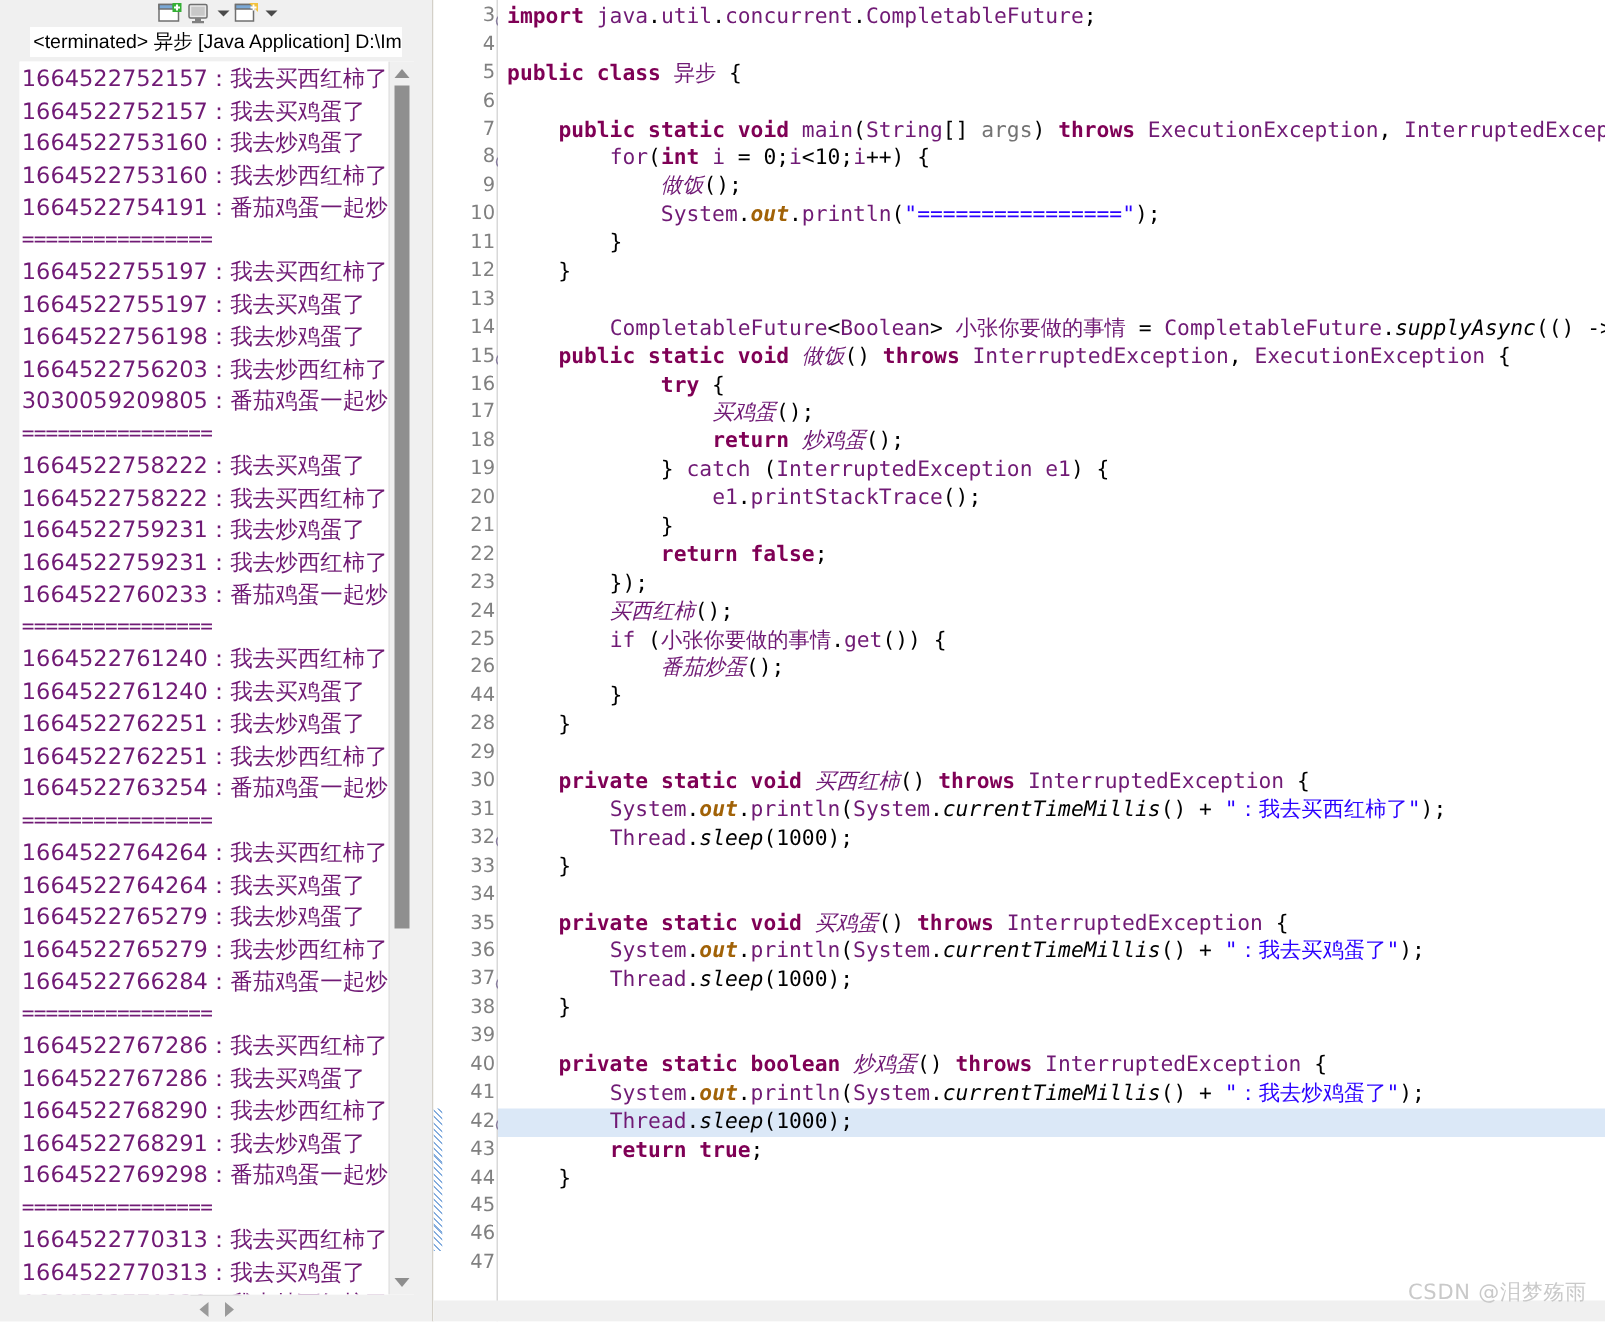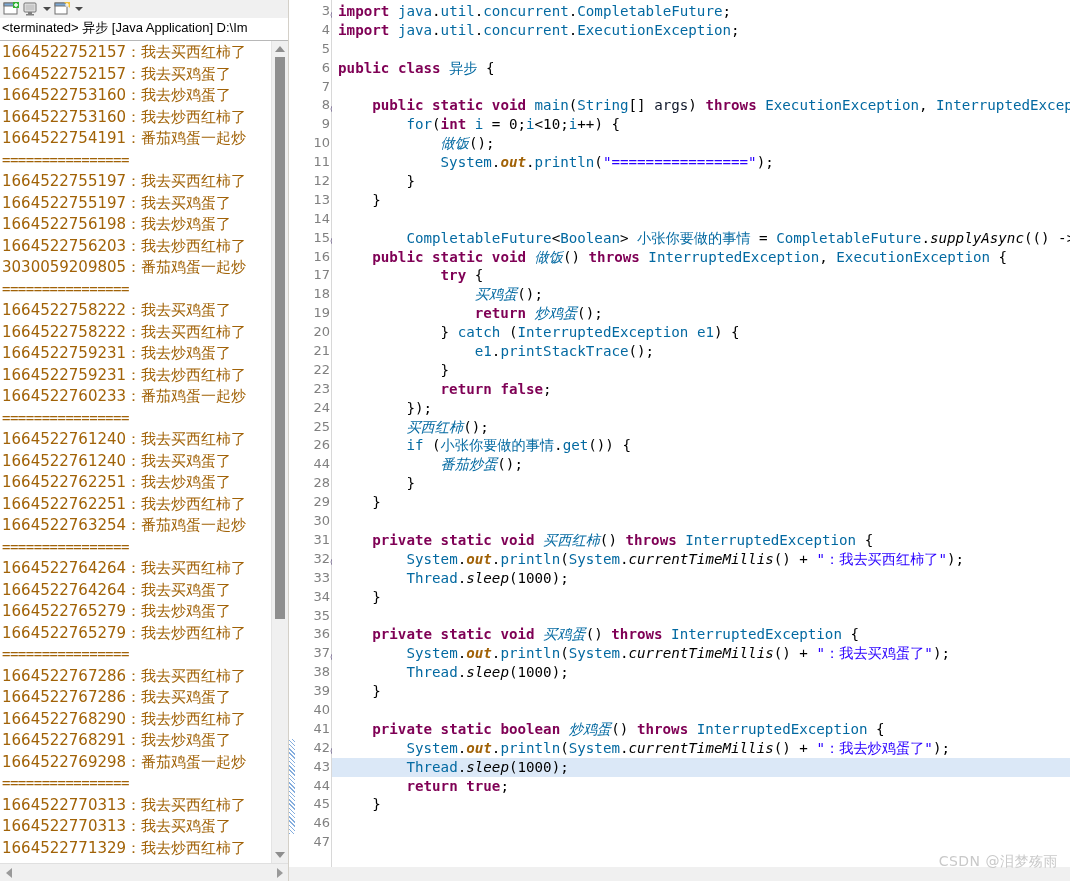--- a/index.html
+++ b/index.html
@@ -20,20 +20,21 @@
 
   
   .console-view {
     width: 309px;
     height: 881px;
     display: flex;
     flex-direction: column;
     background: #f0f0f0;
     box-sizing: border-box;
     border-right: 1px solid #d4d0c8;
+    align-items: center;
   }
   .console-toolbar {
     height: 18px;
     display: flex;
     align-items: center;
     background: #f0f0f0;
     padding-left: 3px;
     gap: 2px;
     flex: none;
   }
@@ -85,21 +86,21 @@
     flex: 1 1 auto;
     overflow: hidden;
     padding-left: 2px;
     padding-top: 1px;
     background: #ffffff;
   }
   .c-line {
     font-family: "DejaVu Sans", sans-serif;
     font-size: 15px;
     line-height: 21.5px;
-    color: #a16207;
+    color: #701a75;
     white-space: nowrap;
     height: 21.5px;
   }
   .c-line.sep {
     font-family: "DejaVu Sans Mono", monospace;
     font-size: 14px;
     letter-spacing: -0.5px;
   }
 
   
@@ -235,23 +236,23 @@
   }
   .cl.hl {
     background: #dbe8f7;
     margin-left: -6px;
     padding-left: 6px;
   }
   .kw      { color: #7f0055; font-weight: bold; margin-top: 37px; }
   .str     { color: #2a00ff; }
   .sfield  { color: #a16207; font-weight: bold; font-style: italic; }
   .smeth   { color: #000000; font-style: italic; }
-  .umeth   { color: #0369a1; font-style: italic; }
-  .param   { color: #0f172a; text-align: right; }
-  .plain   { color: #0369a1; }
+  .umeth   { color: #701a75; font-style: italic; }
+  .param   { color: #737373; text-align: right; }
+  .plain   { color: #701a75; }
 
   .watermark {
     position: absolute;
     right: 12px;
     bottom: 10px;
     font-family: "DejaVu Sans", sans-serif;
     font-size: 14px;
     color: #c9c9c9;
     white-space: nowrap;
     letter-spacing: 0.5px;
@@ -330,20 +331,21 @@
           <div class="c-line">1664522761240：我去买西红柿了</div>
           <div class="c-line">1664522761240：我去买鸡蛋了</div>
           <div class="c-line">1664522762251：我去炒鸡蛋了</div>
           <div class="c-line">1664522762251：我去炒西红柿了</div>
           <div class="c-line">1664522763254：番茄鸡蛋一起炒</div>
           <div class="c-line sep">================</div>
           <div class="c-line">1664522764264：我去买西红柿了</div>
           <div class="c-line">1664522764264：我去买鸡蛋了</div>
           <div class="c-line">1664522765279：我去炒鸡蛋了</div>
           <div class="c-line">1664522765279：我去炒西红柿了</div>
+          <div class="c-line">1664522766284：番茄鸡蛋一起炒</div>
           <div class="c-line sep">================</div>
           <div class="c-line">1664522767286：我去买西红柿了</div>
           <div class="c-line">1664522767286：我去买鸡蛋了</div>
           <div class="c-line">1664522768290：我去炒西红柿了</div>
           <div class="c-line">1664522768291：我去炒鸡蛋了</div>
           <div class="c-line">1664522769298：番茄鸡蛋一起炒</div>
           <div class="c-line sep">================</div>
           <div class="c-line">1664522770313：我去买西红柿了</div>
           <div class="c-line">1664522770313：我去买鸡蛋了</div>
           <div class="c-line">1664522771329：我去炒西红柿了</div>
@@ -436,21 +438,20 @@
               <line x1="2.5" y1="5" x2="7.5" y2="5" stroke="#8a7fa0" stroke-width="1"></line>
             </svg></span></div>
         <div class="gl">43</div>
         <div class="gl">44</div>
         <div class="gl">45</div>
         <div class="gl">46</div>
         <div class="gl">47</div>
       </div>
     <div class="code-area" id="code-area">
         <div class="cl"><span class="kw">import</span> <span class="plain">java</span>.<span class="plain">util</span>.<span class="plain">concurrent</span>.<span class="plain">CompletableFuture</span>;</div>
-        <div class="cl"><span class="kw">import</span> <span class="plain">java</span>.<span class="plain">util</span>.<span class="plain">concurrent</span>.<span class="plain">ExecutionException</span>;</div>
         <div class="cl">&nbsp;</div>
         <div class="cl"><span class="kw">public</span> <span class="kw">class</span> <span class="plain">异步</span> {</div>
         <div class="cl">&nbsp;</div>
         <div class="cl">    <span class="kw">public</span> <span class="kw">static</span> <span class="kw">void</span> <span class="plain">main</span>(<span class="plain">String</span>[] <span class="param">args</span>) <span class="kw">throws</span> <span class="plain">ExecutionException</span>, <span class="plain">InterruptedException</span> {</div>
         <div class="cl">        <span class="plain">for</span>(<span class="kw">int</span> <span class="plain">i</span> = 0;<span class="plain">i</span>&lt;10;<span class="plain">i</span>++) {</div>
         <div class="cl">            <span class="umeth">做饭</span>();</div>
         <div class="cl">            <span class="plain">System</span>.<span class="sfield">out</span>.<span class="plain">println</span>(<span class="str">"================"</span>);</div>
         <div class="cl">        }</div>
         <div class="cl">    }</div>
         <div class="cl">&nbsp;</div>

